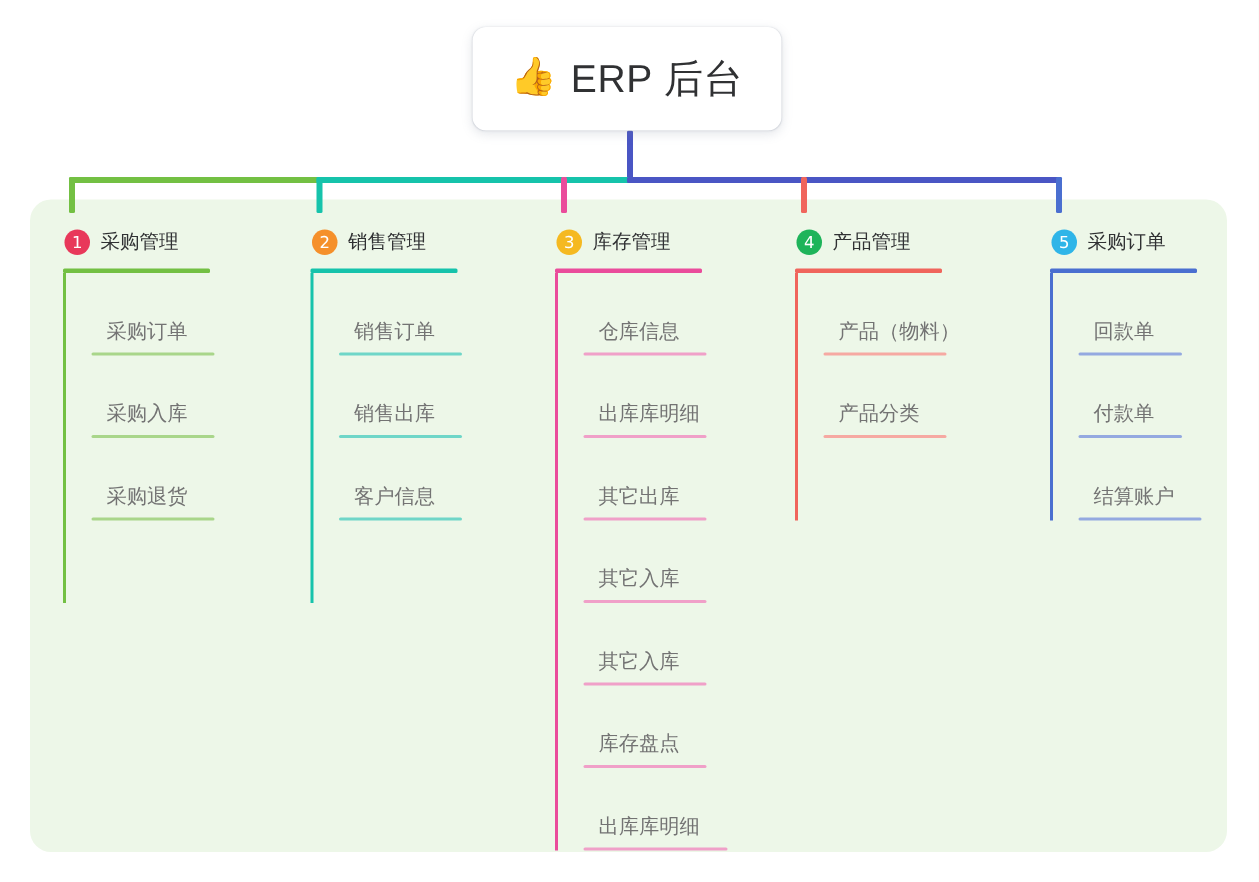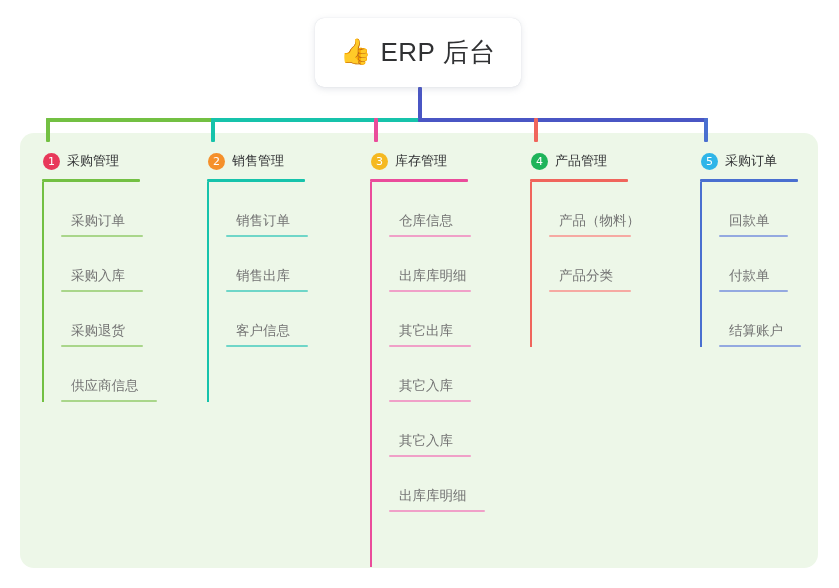--- a/index.html
+++ b/index.html
@@ -176,24 +176,20 @@
           <div class="item-rule" style="background: rgb(169, 214, 138); width: 82px;"></div>
         </div>
         <div class="item">
           <span class="item-label">采购入库</span>
           <div class="item-rule" style="background: rgb(169, 214, 138); width: 82px;"></div>
         </div>
         <div class="item">
           <span class="item-label">采购退货</span>
           <div class="item-rule" style="background: rgb(169, 214, 138); width: 82px;"></div>
         </div>
-        <div class="item">
-          <span class="item-label">供应商信息</span>
-          <div class="item-rule" style="background: rgb(169, 214, 138); width: 95.5px;"></div>
-        </div>
       </div>
     </div>
     <div class="column" style="left: 207px; top: 148px;">
       <div class="col-head">
         <span class="badge" style="background: rgb(245, 144, 43);">2</span>
         <span class="col-title">销售管理</span>
       </div>
       <div class="head-rule" style="background: rgb(22, 195, 171); width: 98px;"></div>
       <div class="items">
         <div class="spine" style="background: rgb(22, 195, 171); height: 220px;"></div>
@@ -233,20 +229,24 @@
         </div>
         <div class="item">
           <span class="item-label">其它入库</span>
           <div class="item-rule" style="background: rgb(240, 160, 200); width: 82px;"></div>
         </div>
         <div class="item">
           <span class="item-label">其它入库</span>
           <div class="item-rule" style="background: rgb(240, 160, 200); width: 82px;"></div>
         </div>
         <div class="item">
+          <span class="item-label">库存盘点</span>
+          <div class="item-rule" style="background: rgb(240, 160, 200); width: 82px;"></div>
+        </div>
+        <div class="item">
           <span class="item-label">出库库明细</span>
           <div class="item-rule" style="background: rgb(240, 160, 200); width: 95.5px;"></div>
         </div>
       </div>
     </div>
     <div class="column" style="left: 530px; top: 148px;">
       <div class="col-head">
         <span class="badge" style="background: rgb(30, 180, 90);">4</span>
         <span class="col-title">产品管理</span>
       </div>

